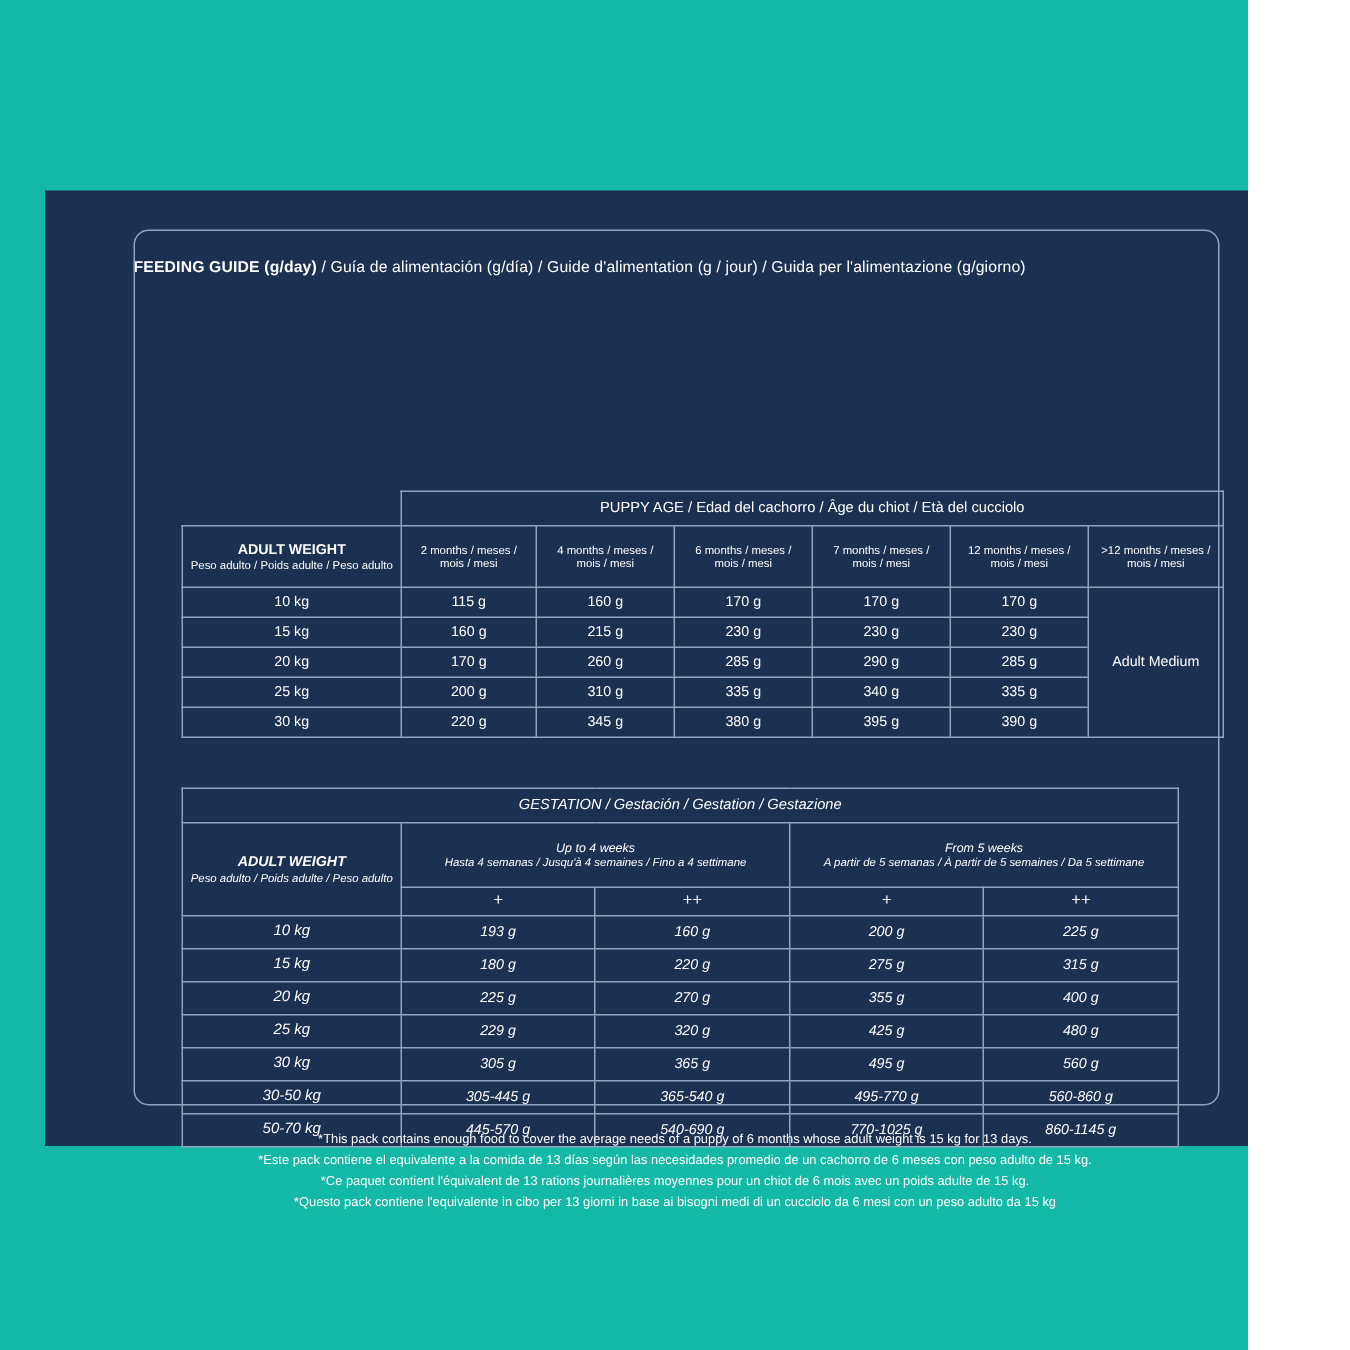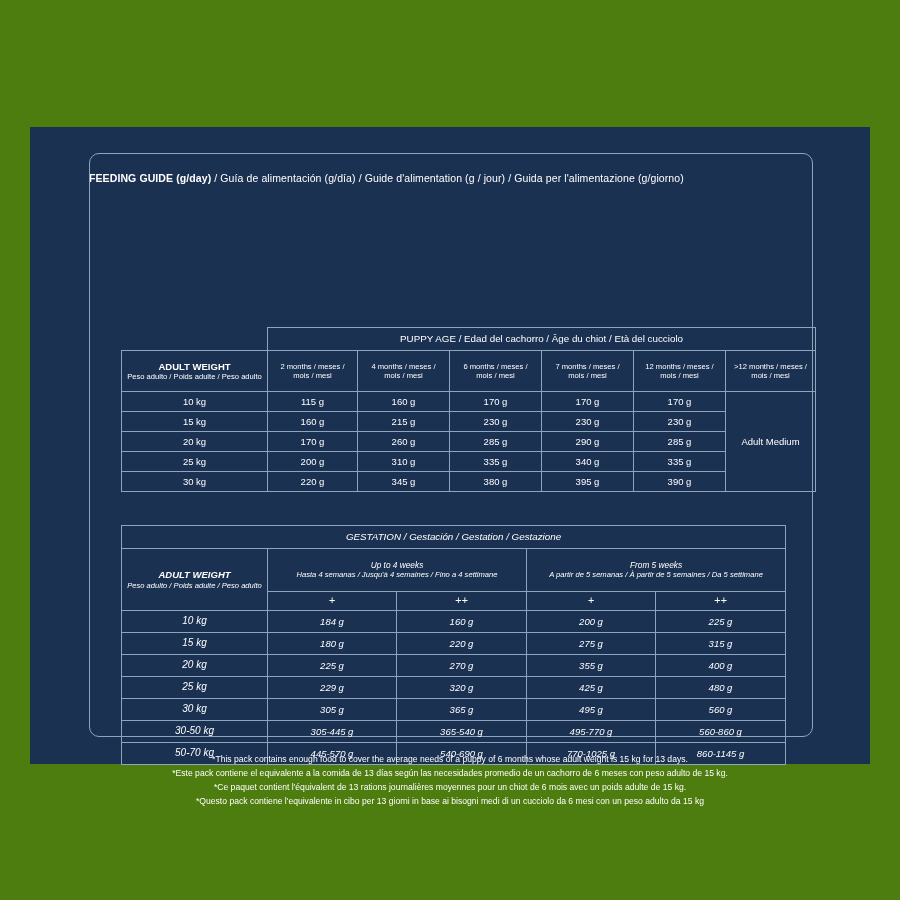--- a/index.html
+++ b/index.html
@@ -7,23 +7,23 @@
     padding: 0;
     background: #ffffff;
   }
   body {
     width: 900px;
     height: 900px;
     font-family: "Liberation Sans", sans-serif;
   }
   .page {
     position: relative;
-    width: 900px;
+    width: 832px;
     height: 900px;
-    background: #4d7c0f;
+    background: #14b8a6;
     overflow: hidden;
   }
   .panel {
     position: absolute;
     left: 30px;
     top: 127px;
     width: 840px;
     height: 637px;
     background: #1d3557;
     background: #1b3152;
@@ -246,21 +246,21 @@
           </tr>
           <tr class="g-row-pm">
             <td>+</td>
             <td>++</td>
             <td>+</td>
             <td>++</td>
           </tr>
 
           <tr class="g-row-d">
             <td class="wcell">10 kg</td>
-            <td class="vcell">184 g</td>
+            <td class="vcell">193 g</td>
             <td class="vcell">160 g</td>
             <td class="vcell">200 g</td>
             <td class="vcell">225 g</td>
           </tr>
           <tr class="g-row-d">
             <td class="wcell">15 kg</td>
             <td class="vcell">180 g</td>
             <td class="vcell">220 g</td>
             <td class="vcell">275 g</td>
             <td class="vcell">315 g</td>

